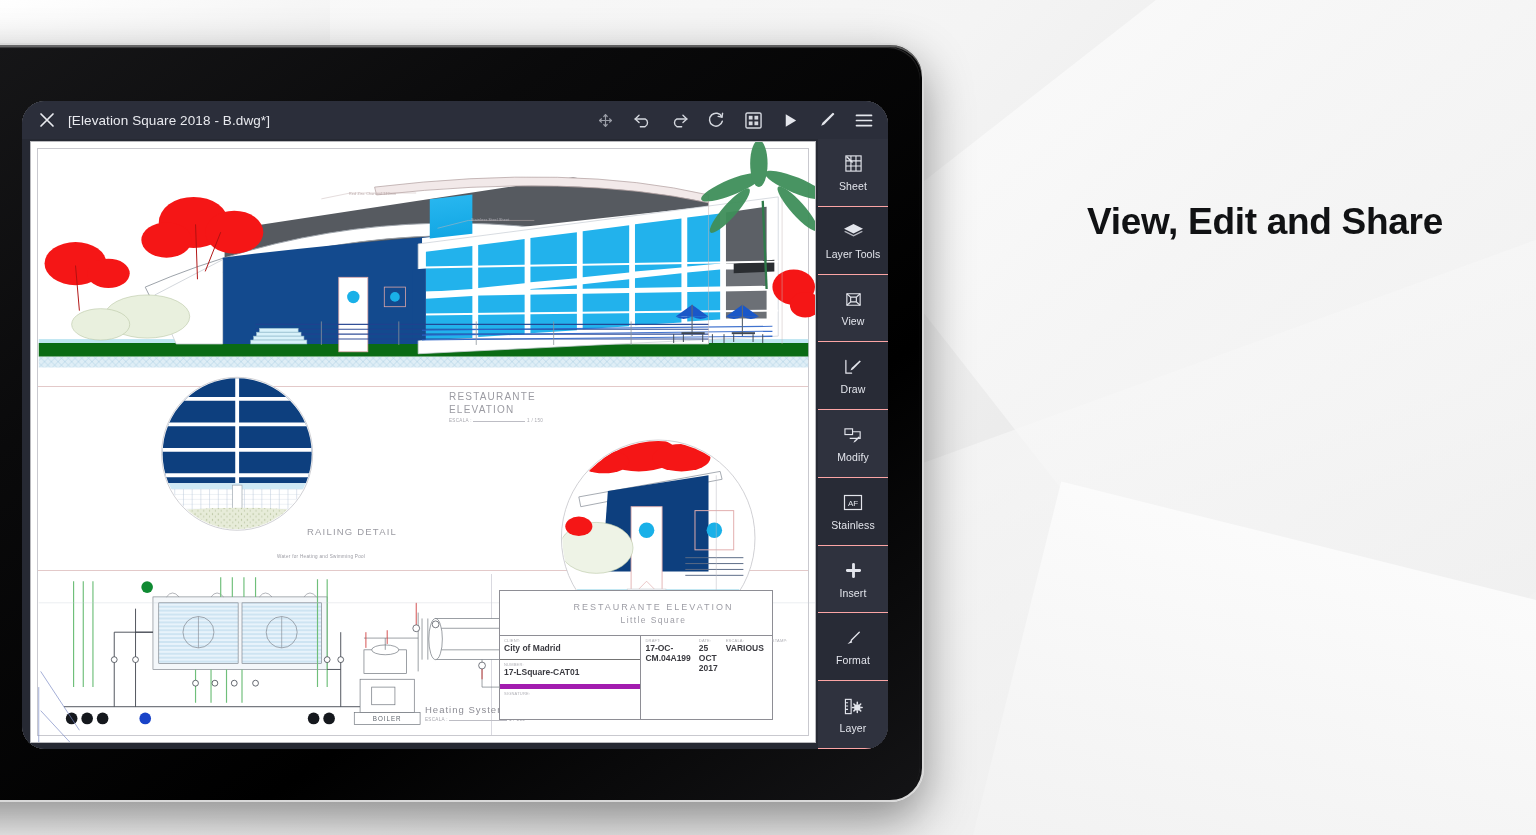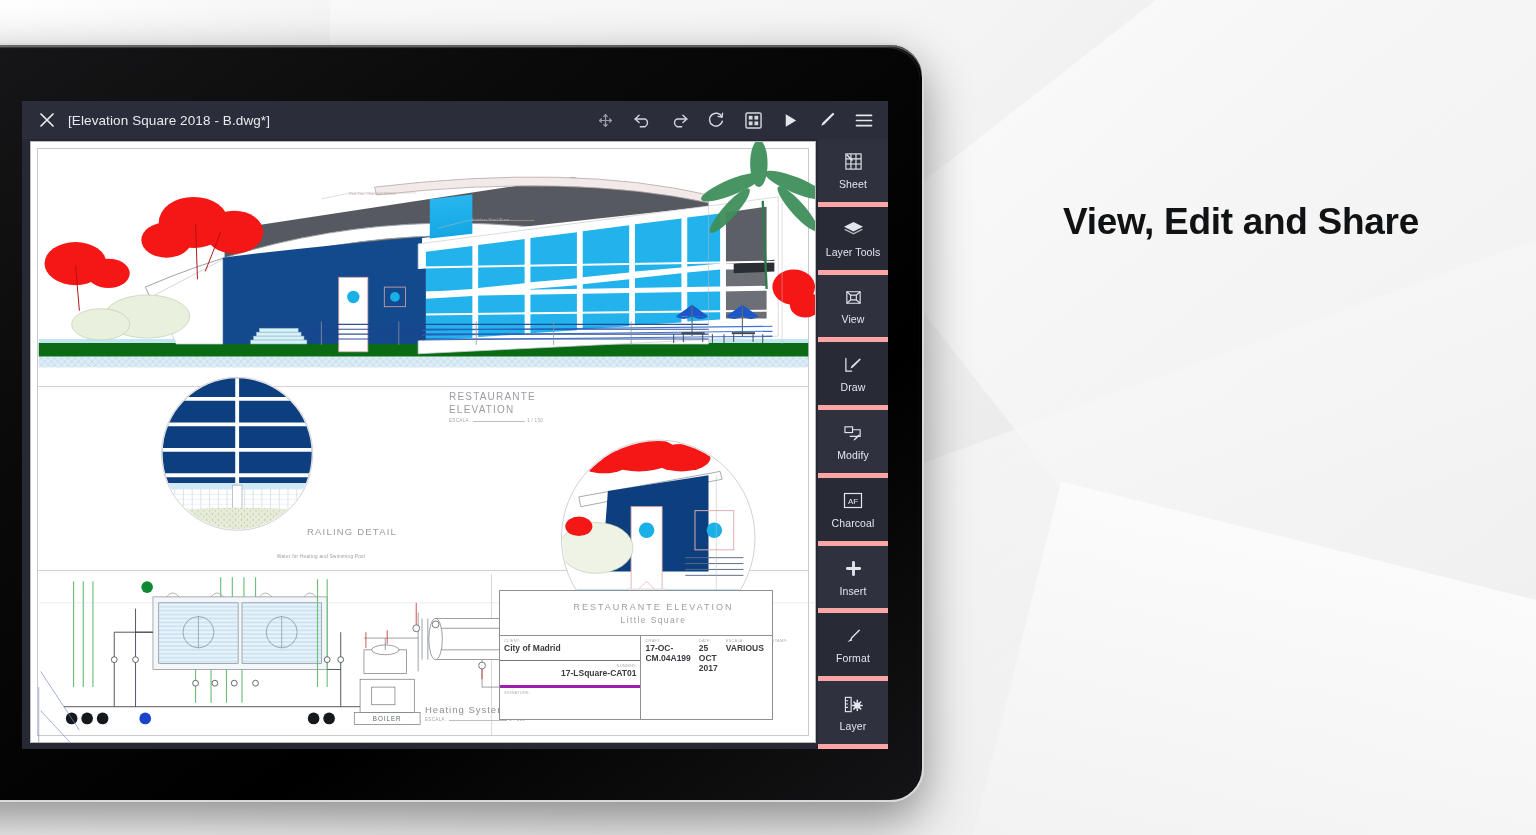--- a/index.html
+++ b/index.html
@@ -27,58 +27,58 @@
     position:absolute;left:-190px;top:43px;width:1110px;height:755px;
     background:linear-gradient(145deg,#1a1a1c 0%,#0a0a0b 35%,#000 70%,#141416 100%);
     border-radius:34px;
     box-shadow:0 18px 48px rgba(0,0,0,.42), 0 2px 0 rgba(255,255,255,.35) inset;
     border:2px solid #d9d9d9;
   }
   #tablet:after{content:"";position:absolute;inset:2px;border-radius:32px;
     box-shadow:inset 0 1px 1px rgba(255,255,255,.18);pointer-events:none;}
   #screen{
     position:absolute;left:210px;top:56px;width:866px;height:648px;
-    background:#fff;overflow:hidden;
+    background:#fff;overflow:hidden;border-radius:23px;
   }
   
   #app{position:absolute;inset:0;display:flex;flex-direction:column;background:#262933;}
   #titlebar{height:38px;background:#2b2e3a;display:flex;align-items:center;
     flex:0 0 38px;padding:0 8px;position:relative;}
   #close-x{width:34px;height:34px;display:flex;align-items:center;justify-content:center;
     color:#e9eaef;font-size:19px;line-height:1;cursor:pointer;}
   #doc-title{color:#e9eaef;font-size:13.5px;letter-spacing:.1px;margin-left:4px;white-space:nowrap;}
   #tb-icons{margin-left:auto;display:flex;align-items:center;gap:17px;padding-right:6px;}
   .tbi{width:20px;height:20px;display:flex;align-items:center;justify-content:center;
        color:#cfd2da;cursor:pointer;}
   .tbi svg{display:block;}
   #body-row{flex:1;display:flex;min-height:0;}
   #canvas-wrap{flex:1;position:relative;background:#262933;padding:6px 4px 8px 6px;box-sizing:border-box;}
   #paper{position:absolute;left:8px;top:2px;right:2px;bottom:6px;background:#737373;
     border:1px solid #b9b9bd;overflow:hidden;}
   
   #rail{width:70px;flex:0 0 70px;background:#2b2e3a;display:flex;flex-direction:column;}
   .rail-item{flex:1;display:flex;flex-direction:column;align-items:center;justify-content:center;
-    gap:5px;color:#e3e5ec;border-bottom:5px solid #fca5a5;cursor:pointer;}
+    gap:5px;color:#e3e5ec;border-bottom:1px solid #fca5a5;cursor:pointer;}
   .rail-item:nth-child(odd){background:#2f323e;}
   .rail-item:nth-child(even){background:#282b36;}
   .rail-ico{height:22px;display:flex;align-items:center;justify-content:center;}
   .rail-lb{font-size:10.5px;letter-spacing:.1px;white-space:nowrap;}
   
   #sheet{position:absolute;inset:0;background:#fff;}
   .sheet-border{position:absolute;left:6px;top:6px;right:6px;bottom:6px;border:1px solid #c9c9cf;}
   .hrule{position:absolute;left:7px;right:7px;height:1px;background:#e3c9c9;}
   .vrule{position:absolute;top:7px;bottom:7px;width:1px;background:#d9d9e0;}
   .lbl{position:absolute;font-family:"Liberation Sans",sans-serif;color:#9b9ba2;letter-spacing:1.2px;}
   .lbl .sc{display:block;font-size:4.6px;letter-spacing:.3px;color:#a9a9b0;margin-top:2px;}
   #tblock{position:absolute;background:#fff;border:1px solid #8e8e95;}
   #tblock .tb-title{text-align:center;color:#9d9da5;letter-spacing:2px;margin-left:35px;}
   #tblock .cellk{font-size:4px;color:#b0b0b6;letter-spacing:.2px;}
   #tblock .cellv{font-size:8.5px;color:#3a3a40;font-weight:600;}
   
-  #copy{position:absolute;left:996px;top:196px;width:490px;text-align:center;
+  #copy{position:absolute;left:1020px;top:196px;width:490px;text-align:center;
     color:#111214;font-size:37px;line-height:1.42;font-weight:700;letter-spacing:-.3px;}
 </style>
 </head>
 <body>
 
 <div id="bg">
   <div class="facet f1"></div>
   <div class="facet f2"></div>
   <div class="facet f3"></div>
   <div class="facet f4"></div>
@@ -520,21 +520,21 @@
                             align-items:center;justify-content:center;gap:3px;">
                   <div class="tb-title" style="font-size:9px;">RESTAURANTE  ELEVATION</div>
                   <div class="tb-title" style="font-size:8.5px;letter-spacing:1.4px;">Little  Square</div>
                 </div>
                 <div style="display:flex;height:84px;">
                   <div style="width:52%;border-right:1px solid #8e8e95;display:flex;flex-direction:column;">
                     <div style="flex:1;border-bottom:1px solid #737373;padding:2px 4px;">
                       <div class="cellk">CLIENT:</div>
                       <div class="cellv">City of Madrid</div>
                     </div>
-                    <div style="flex:1;border-bottom:3px solid #a21caf;padding:2px 4px;text-align:right;">
+                    <div style="flex:1;border-bottom:5px solid #a21caf;padding:2px 4px;">
                       <div class="cellk">NUMBER:</div>
                       <div class="cellv">17-LSquare-CAT01</div>
                     </div>
                     <div style="flex:1.4;padding:2px 4px;">
                       <div class="cellk">SIGNATURE:</div>
                       <div class="cellv"></div>
                     </div>
                   </div>
                   <div style="width:48%;display:flex;flex-direction:row;">
                     <div style="flex:1;border-bottom:1px solid #8e8e95;padding:2px 4px;">
@@ -615,21 +615,21 @@
             <span class="rail-lb">Modify</span>
           </div>
 
           <div class="rail-item">
             <span class="rail-ico">
               <svg width="20" height="17" viewBox="0 0 20 17" fill="none" stroke="#e3e5ec" stroke-width="1.2">
                 <rect x="1.5" y="1.5" width="17" height="14"></rect>
                 <text x="10" y="11.6" font-family="Liberation Sans, sans-serif" font-size="8" fill="#e3e5ec" text-anchor="middle" stroke="none">AF</text>
               </svg>
             </span>
-            <span class="rail-lb">Charcoal</span>
+            <span class="rail-lb">Stainless</span>
           </div>
 
           <div class="rail-item">
             <span class="rail-ico">
               <svg width="19" height="19" viewBox="0 0 20 20" stroke="#e3e5ec" stroke-width="3" stroke-linecap="round">
                 <path d="M10 3.5 V16.5 M3.5 10 H16.5"></path>
               </svg>
             </span>
             <span class="rail-lb">Insert</span>
           </div>

